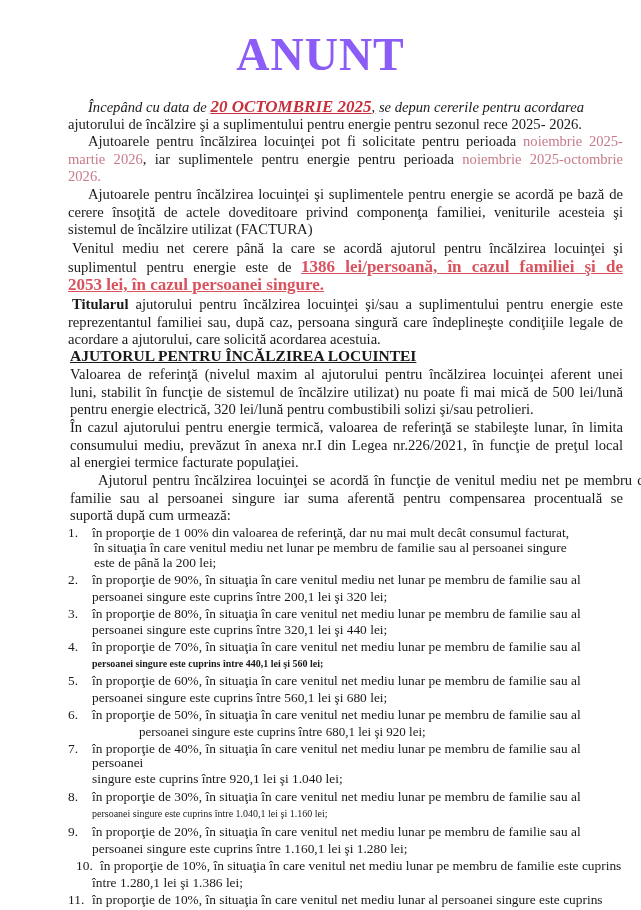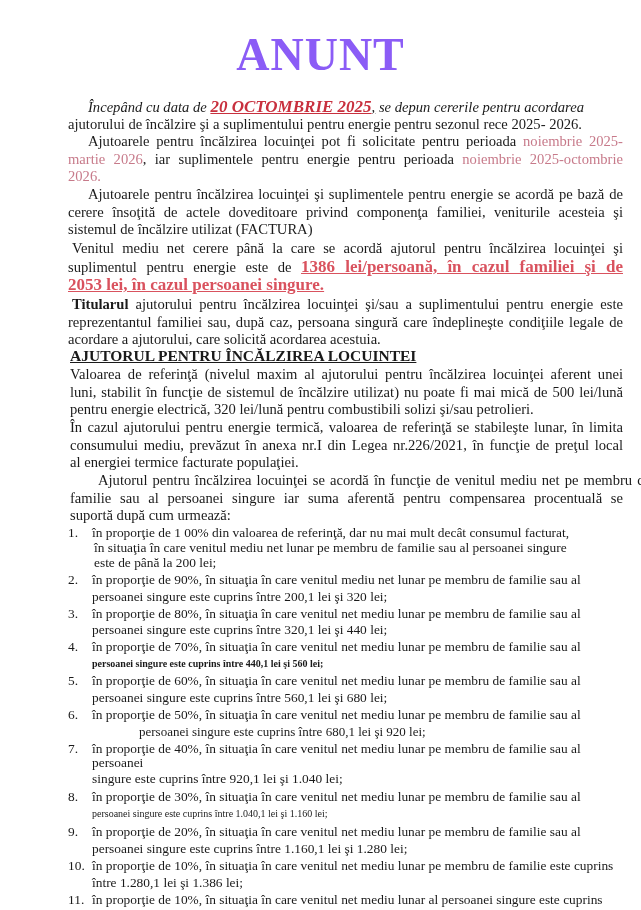--- a/index.html
+++ b/index.html
@@ -87,19 +87,19 @@
     <div class="ln" style="left:68px; top:740px; font-size:13.4px;"><span class="num">7.</span><span>în proporţie de 40%, în situaţia în care venitul net mediu lunar pe membru de familie sau al</span></div>
     <div class="ln" style="left:92px; top:754px; font-size:13.4px;">persoanei</div>
     <div class="ln" style="left:92px; top:770px; font-size:13.4px;">singure este cuprins între 920,1 lei şi 1.040 lei;</div>
 
     <div class="ln" style="left:68px; top:788px; font-size:13.4px;"><span class="num">8.</span><span>în proporţie de 30%, în situaţia în care venitul net mediu lunar pe membru de familie sau al</span></div>
     <div class="ln" style="left:92px; top:805px; font-size:10px;">persoanei singure este cuprins între 1.040,1 lei şi 1.160 lei;</div>
 
     <div class="ln" style="left:68px; top:823px; font-size:13.4px;"><span class="num">9.</span><span>în proporţie de 20%, în situaţia în care venitul net mediu lunar pe membru de familie sau al</span></div>
     <div class="ln" style="left:92px; top:840px; font-size:13.4px;">persoanei singure este cuprins între 1.160,1 lei şi 1.280 lei;</div>
 
-    <div class="ln" style="left:68px; top:857px; font-size:13.4px;"><span class="num">10.</span><span>în proporţie de 10%, în situaţia în care venitul net mediu lunar pe membru de familie este cuprins</span></div>
+    <div class="ln" style="left:76px; top:857px; font-size:13.4px;"><span class="num">10.</span><span>în proporţie de 10%, în situaţia în care venitul net mediu lunar pe membru de familie este cuprins</span></div>
     <div class="ln" style="left:92px; top:874px; font-size:13.4px;">între 1.280,1 lei şi 1.386 lei;</div>
 
     <div class="ln" style="left:68px; top:891px; font-size:13.4px;"><span class="num">11.</span><span>în proporţie de 10%, în situaţia în care venitul net mediu lunar al persoanei singure este cuprins</span></div>
     <div class="ln" style="left:92px; top:908px; font-size:13.4px;">între 1.280,1 lei şi 2.053 lei.</div>
   </div>
 </div>
 
 </body></html>

